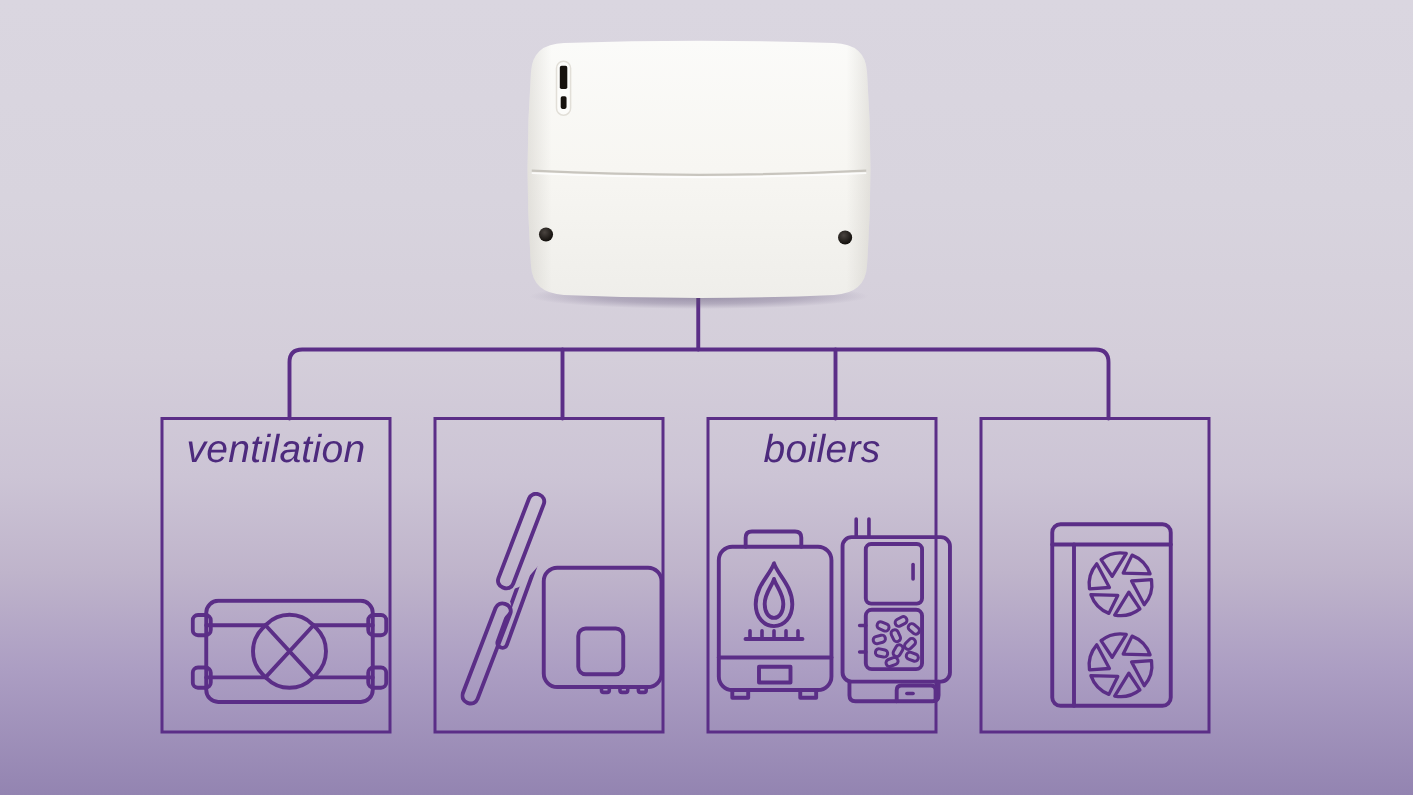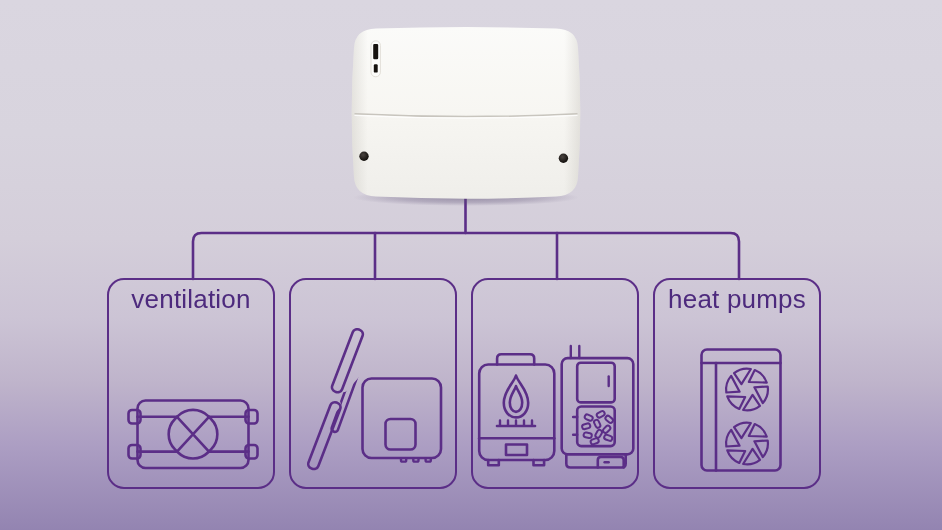--- a/index.html
+++ b/index.html
@@ -19,24 +19,25 @@
       #d4ceda 45%,
       #ccc4d5 60%,
       #bfb4cb 72%,
       #ac9ec3 84%,
       #9384b1 100%);
   }
   svg{display:block;}
   .connector-svg{position:absolute;left:0;top:0;}
   .device-svg{position:absolute;left:340px;top:12px;}
   .node{
-    position:absolute;top:278px;height:211px;width:168px;
+    position:absolute;top:278px;height:211px;width:154px;
     border:2.6px solid var(--line);
-    border-radius:17px;
+    border-radius:0;
     box-sizing:border-box;
+    font-style:italic;
   }
   .node-label{
     position:absolute;left:0;right:0;top:4px;
     text-align:center;
     font-size:26px;
     letter-spacing:0.2px;
     color:var(--label);
   }
   .node-icon{position:absolute;}
   .st{stroke:var(--line);stroke-width:2.6;fill:none;stroke-linecap:round;stroke-linejoin:round;}
@@ -147,20 +148,21 @@
 
       <rect class="st" x="55.5" y="50.5" width="78.5" height="79.5" rx="9"></rect>
       <rect class="st" x="78.5" y="91" width="30" height="30.5" rx="5"></rect>
       <path class="stf" d="M 94,130.5 L 94,132.2 Q 94,133.6 95.4,133.6 L 97.8,133.6 Q 99.2,133.6 99.2,132.2 L 99.2,130.5
                M 106.3,130.5 L 106.3,132.2 Q 106.3,133.6 107.7,133.6 L 110.1,133.6 Q 111.5,133.6 111.5,132.2 L 111.5,130.5
                M 118.6,130.5 L 118.6,132.2 Q 118.6,133.6 120,133.6 L 122.4,133.6 Q 123.8,133.6 123.8,132.2 L 123.8,130.5"></path>
     </svg>
   </div>
 
   <div class="node" style="left:471px">
+    <div class="node-label">boilers</div>
     <svg class="node-icon" style="left:4px;top:64px" width="158" height="126" viewBox="0 0 158 126" aria-hidden="true">
 
       <path class="st" d="M 20.1,20.5 L 20.1,14.5 Q 20.1,10.3 24.3,10.3 L 53,10.3 Q 57.2,10.3 57.2,14.5 L 57.2,20.5"></path>
       <rect class="st" x="2.2" y="20.5" width="75.1" height="95.5" rx="9"></rect>
 
       <path class="st" d="M 39,31.5 C 37,38.5 26.8,46.5 26.8,58.8 C 26.8,67.4 32.2,73.4 39,73.4 C 45.8,73.4 51.2,67.4 51.2,58.8 C 51.2,46.5 41,38.5 39,31.5 Z"></path>
       <path class="st" d="M 39,42 C 37.8,46.5 32.8,51.5 32.8,58.6 C 32.8,64.2 35.5,67.9 39,67.9 C 42.5,67.9 45.2,64.2 45.2,58.6 C 45.2,51.5 40.2,46.5 39,42 Z"></path>
 
       <path class="stf" d="M 23,76.5 L 23,81.5 M 31,76.5 L 31,81.5 M 39,76.5 L 39,81.5 M 47,76.5 L 47,81.5 M 55,76.5 L 55,81.5"></path>
       <path class="st" d="M 20,82 L 58,82"></path>
@@ -190,21 +192,20 @@
         <rect class="stp" x="113.6" y="94.9" width="8.2" height="4.8" rx="2.3" transform="rotate(-20 117.7 97.3)"></rect>
       </g>
 
       <path class="st" d="M 89.3,110.4 L 89.3,119.5 Q 89.3,123.5 93.3,123.5 L 144.7,123.5 Q 148.7,123.5 148.7,119.5 L 148.7,110.4"></path>
       <path class="st" d="M 120.8,123.5 L 120.8,116.1 Q 120.8,113 123.9,113 L 143.6,113 Q 146.7,113 146.7,116.1 L 146.7,123.5"></path>
       <path class="stf" d="M 127.6,118.3 L 131.7,118.3"></path>
     </svg>
   </div>
 
   <div class="node" style="left:653px">
-    <div class="node-label">heat pumps</div>
     <svg class="node-icon" style="left:45px;top:68px" width="82" height="124" viewBox="0 0 82 124" aria-hidden="true">
       <rect class="st" x="1.5" y="1.5" width="79" height="121" rx="5.5"></rect>
       <path class="st" d="M 1.5,15 L 80.5,15"></path>
       <path class="st" d="M 16,15 L 16,122.5"></path>
       <g>
           <path d="M 27.27,48.41 L 45.18,48.98 L 39.27,60.92 A 20.9 20.9 0 0 1 27.27,48.41 Z" class="stw"></path>
           <path d="M 31.15,27.87 L 39.61,43.66 L 26.32,44.52 A 20.9 20.9 0 0 1 31.15,27.87 Z" class="stw"></path>
           <path d="M 50.88,20.96 L 41.43,36.18 L 34.05,25.10 A 20.9 20.9 0 0 1 50.88,20.96 Z" class="stw"></path>
           <path d="M 66.73,34.59 L 48.82,34.02 L 54.73,22.08 A 20.9 20.9 0 0 1 66.73,34.59 Z" class="stw"></path>
           <path d="M 62.85,55.13 L 54.39,39.34 L 67.68,38.48 A 20.9 20.9 0 0 1 62.85,55.13 Z" class="stw"></path>

